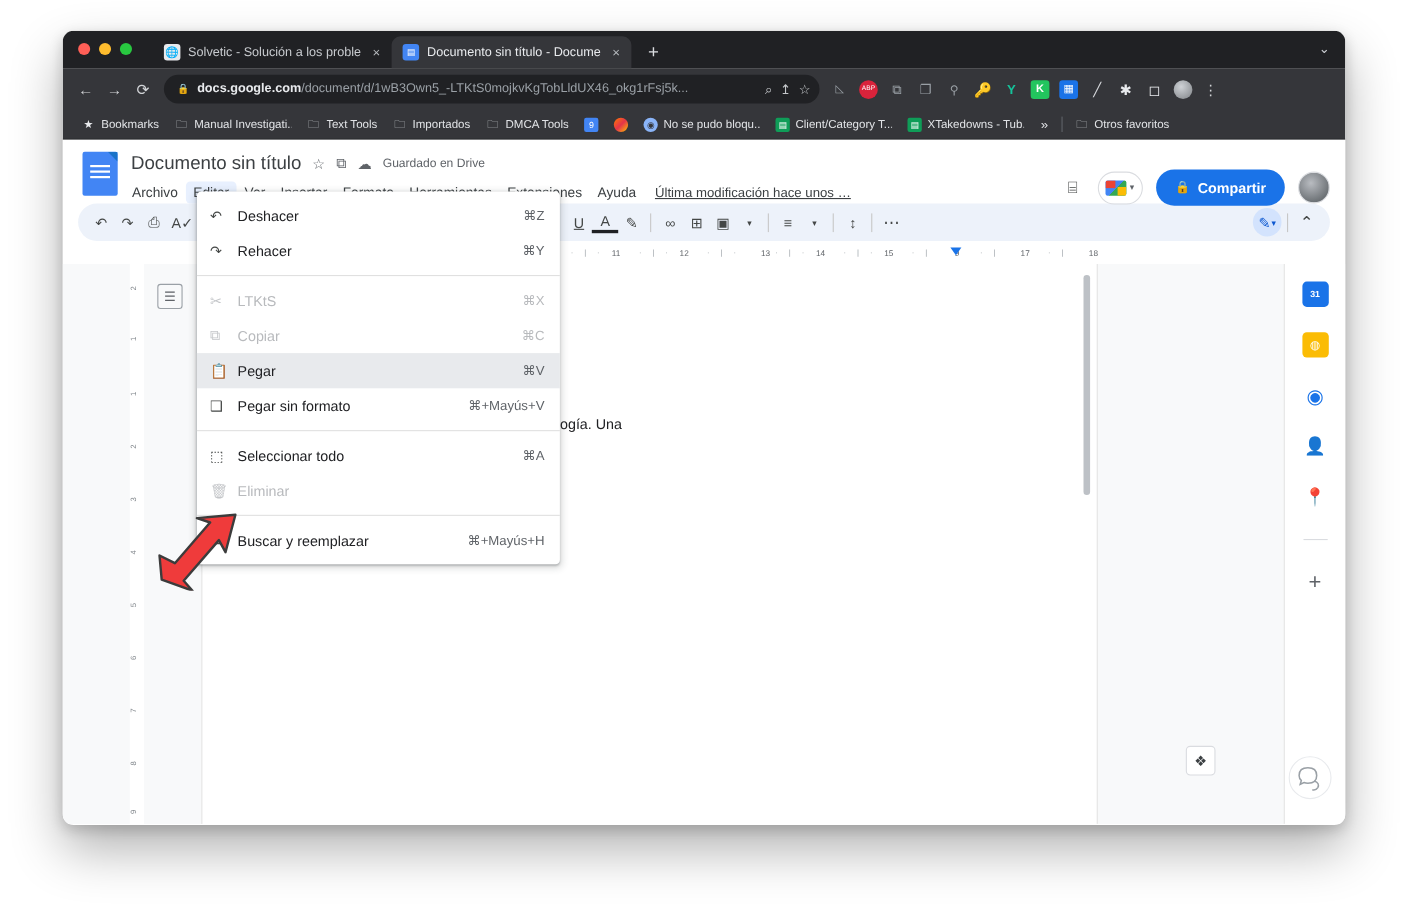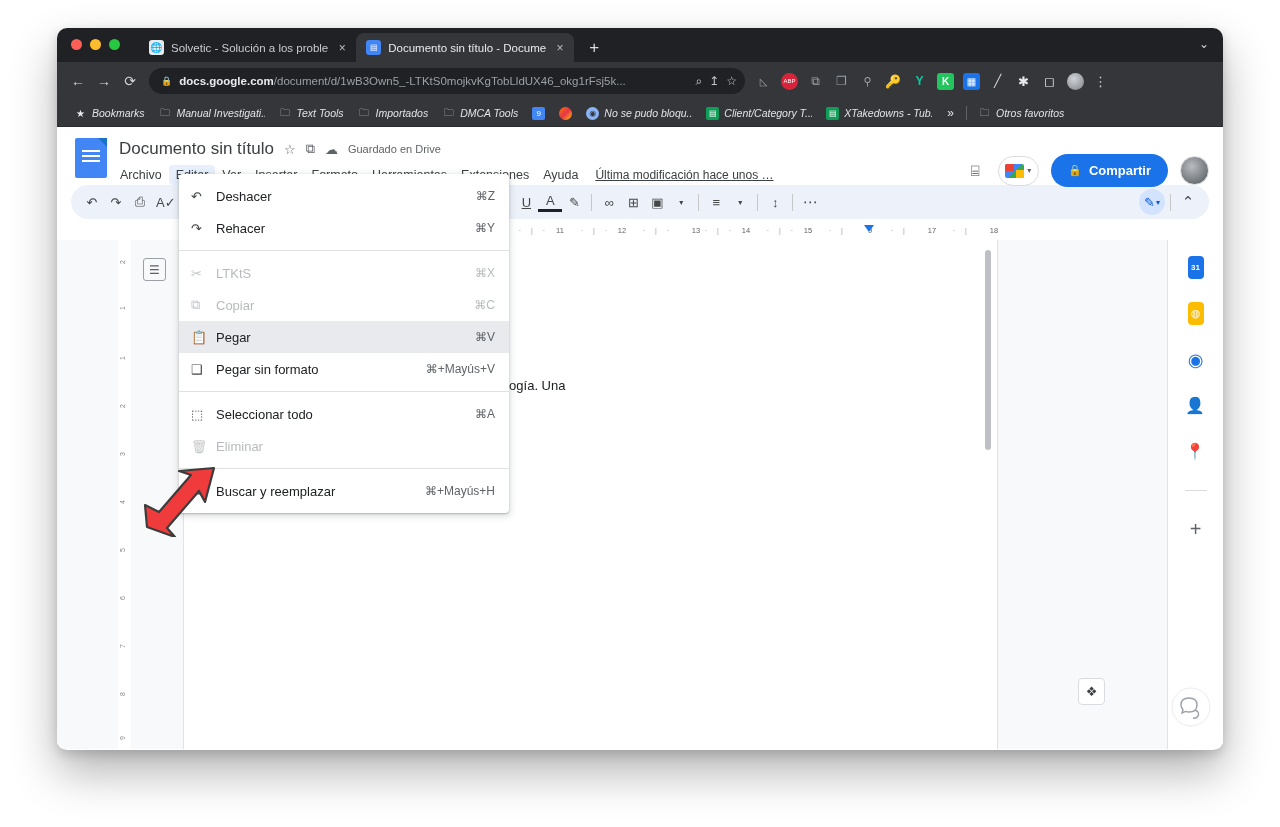--- a/index.html
+++ b/index.html
@@ -84,21 +84,21 @@
   #bookmarks {
     height: 27px; background: #35363a;
     display: flex; align-items: center;
     padding: 0 8px 0 10px;
     font-size: 10.5px; color: #e1e3e6;
     gap: 0;
     border-bottom: 1px solid #2a2b2e;
   }
   .bm { display: flex; align-items: center; gap: 5px; padding: 0 7px; white-space: nowrap; max-width: 120px; }
   .bm .bicon { width: 13px; height: 13px; flex: 0 0 13px; display: flex; align-items: center; justify-content: center; font-size: 10px; }
-  .bm .blabel { overflow: hidden; text-overflow: clip; font-style: italic; }
+  .bm .blabel { overflow: hidden; text-overflow: clip; }
   .folder-ico { color: #c3c6ca; font-size: 11px; }
   #bm-overflow { color: #e1e3e6; padding: 0 8px; font-size: 12px; }
   .bm-sep { width: 1px; height: 14px; background: #5f6368; margin: 0 4px; }
 
   
   #docsapp { position: relative; height: 622px; background: #fff; }
 
   #docheader { height: 58px; display: flex; align-items: flex-start; padding: 9px 14px 0 18px; }
   #doclogo {
     width: 32px; height: 40px; margin-top: 2px; flex: 0 0 32px;
@@ -167,21 +167,21 @@
   #page {
     position: absolute; left: 126px; top: 0; width: 815px; bottom: 0;
     background: #fff; border: 1px solid #e3e3e3; border-top: none; border-bottom: none;
   }
   #pagetext { position: absolute; left: 96px; top: 137px; right: 80px; font-size: 13px; color: #202124; line-height: 1.45; }
 
   #scrollbar { position: absolute; right: 232px; top: 10px; width: 6px; height: 200px; background: #bdc1c6; border-radius: 3px; }
 
   
   #sidepanel { position: absolute; right: 0; top: 0; bottom: 0; width: 56px; background: #fff; border-left: 1px solid #e3e3e3; display: flex; flex-direction: column; align-items: center; padding-top: 16px; gap: 23px; }
-  .sp { width: 16px; height: 23px; border-radius: 4px; display: flex; align-items: center; justify-content: center; font-size: 10px; color: #fff; }
+  .sp { width: 24px; height: 23px; border-radius: 4px; display: flex; align-items: center; justify-content: center; font-size: 10px; color: #fff; }
   #sp-divider { width: 22px; height: 1px; background: #dadce0; margin: 4px 0; }
   #sp-plus { font-size: 20px; color: #5f6368; font-weight: 300; }
 
   #aibtn { position: absolute; right: 118px; bottom: 44px; width: 27px; height: 27px; border: 1px solid #dadce0; border-radius: 4px; background: #fff; display: flex; align-items: center; justify-content: center; }
   #explorebtn { position: absolute; right: 12px; bottom: 22px; width: 40px; height: 40px; }
 
   
   #editmenu {
     position: absolute;
     left: 122px; top: 47px;

